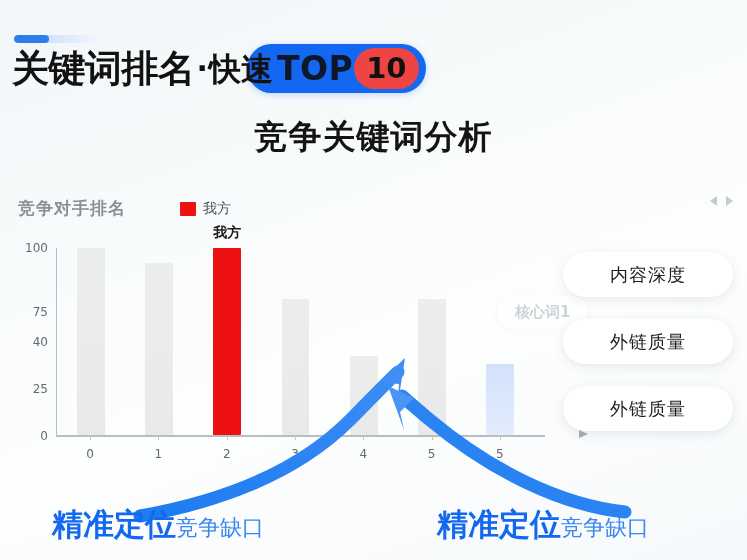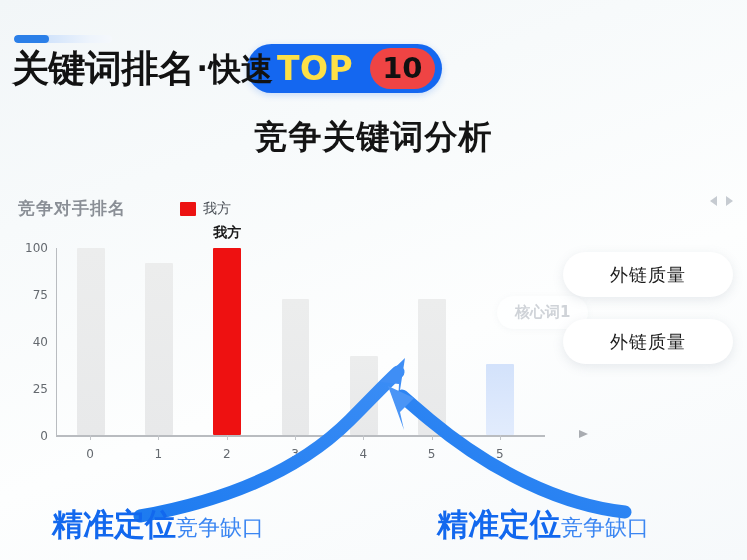--- a/index.html
+++ b/index.html
@@ -83,24 +83,24 @@
     align-items: center;
     height: 49px;
     padding: 0 7px 0 30px;
     border-radius: 26px;
     background: #1467f0;
     box-shadow: 0 2px 7px rgba(20,103,240,0.22);
   }
   .top-badge-text {
     font-size: 33px;
     font-weight: 700;
-    color: #fde047;
+    color: #0f172a;
     letter-spacing: 0.5px;
     line-height: 1;
-    padding-right: 17px;
+    padding-right: 1px;
   }
   .top-badge-num {
     display: inline-flex;
     align-items: center;
     justify-content: center;
     min-width: 62px;
     height: 41px;
     border-radius: 21px;
     background: #ef4444;
     color: #111111;
@@ -393,21 +393,21 @@
 
   <div class="chart-title">竞争对手排名</div>
   <div class="legend">
     <span class="legend-swatch" style="background: rgb(236, 18, 18);"></span>
     <span class="legend-label">我方</span>
   </div>
 
   <div class="chart-area">
     <div class="y-axis-labels" id="y-axis">
         <div class="y-tick" style="top: 0px;">100</div>
-        <div class="y-tick" style="top: 47px; text-align: right;">75</div>
+        <div class="y-tick" style="top: 64px; text-align: right;">75</div>
         <div class="y-tick" style="top: 94px;">40</div>
         <div class="y-tick" style="top: 141px;">25</div>
         <div class="y-tick" style="top: 188px;">0</div>
       </div>
     <div class="plot">
       <div class="bars" id="bars">
           <div class="bar-slot">
             <div class="bar gray" style="height: 100%;"></div>
           </div>
           <div class="bar-slot">
@@ -445,20 +445,21 @@
       </div>
   </div>
 
   <div class="ghost-chip">核心词1</div>
 
   <div class="panel-header">
     <span class="tri left"></span>
     <span class="tri right"></span>
   </div>
   <div class="dim-list" id="dim-list">
+      <div class="dim-pill">内容深度</div>
       <div class="dim-pill">外链质量</div>
       <div class="dim-pill">外链质量</div>
     </div>
 
   <svg class="arrows" viewBox="0 0 747 560">
     <defs>
       <linearGradient id="agrad" x1="0" y1="1" x2="1" y2="0">
         <stop offset="0%" stop-color="#1d7bf0"></stop>
         <stop offset="100%" stop-color="#3b8df5"></stop>
       </linearGradient>

